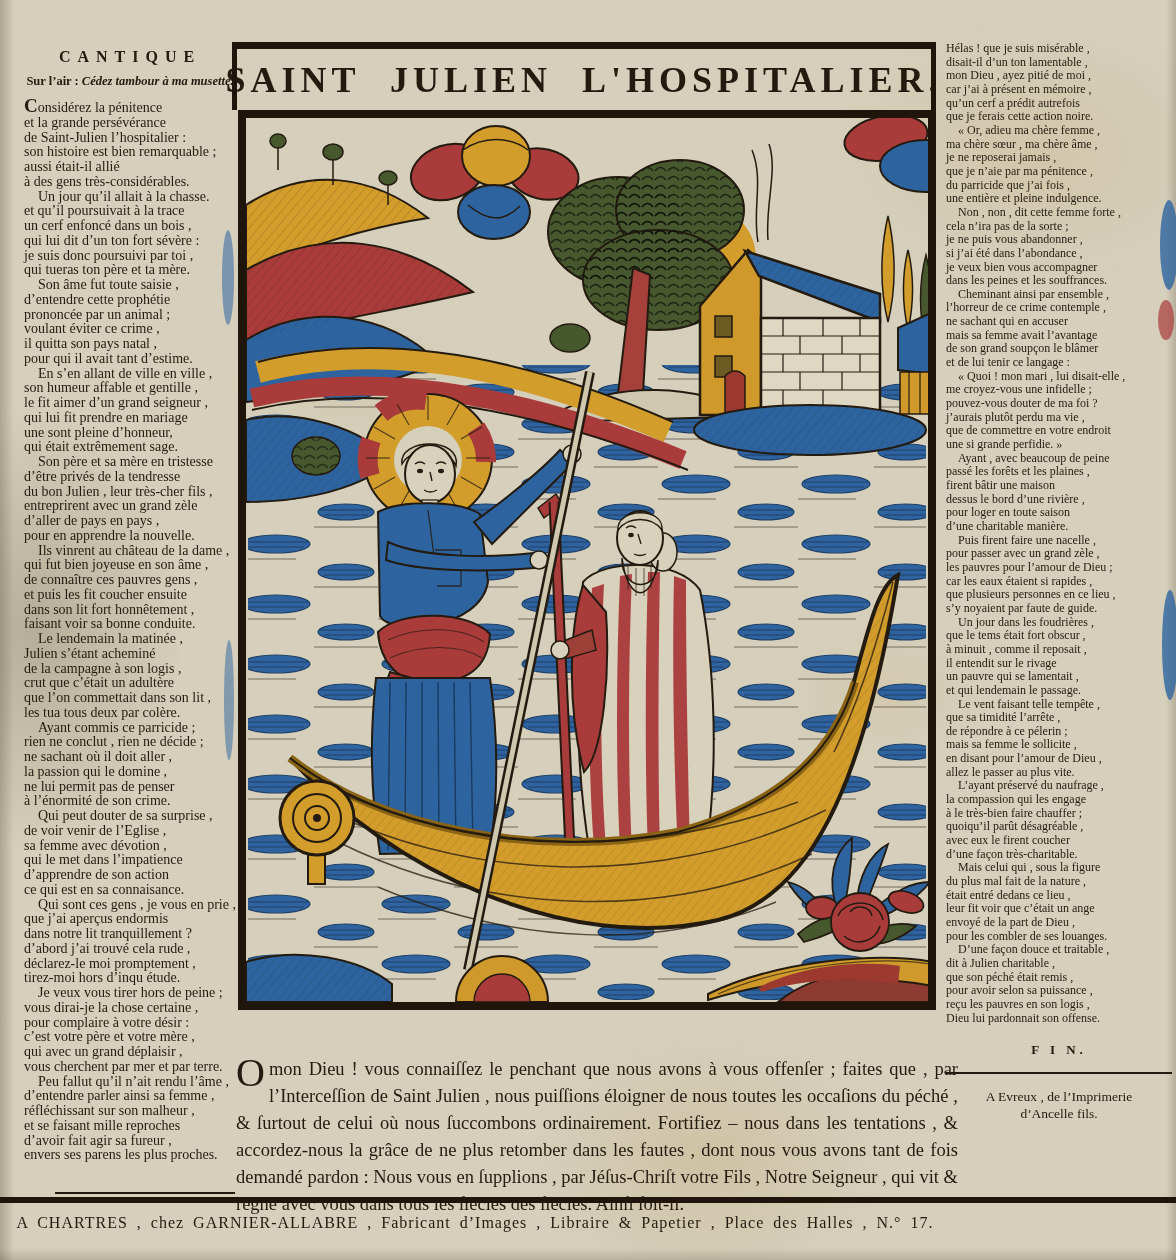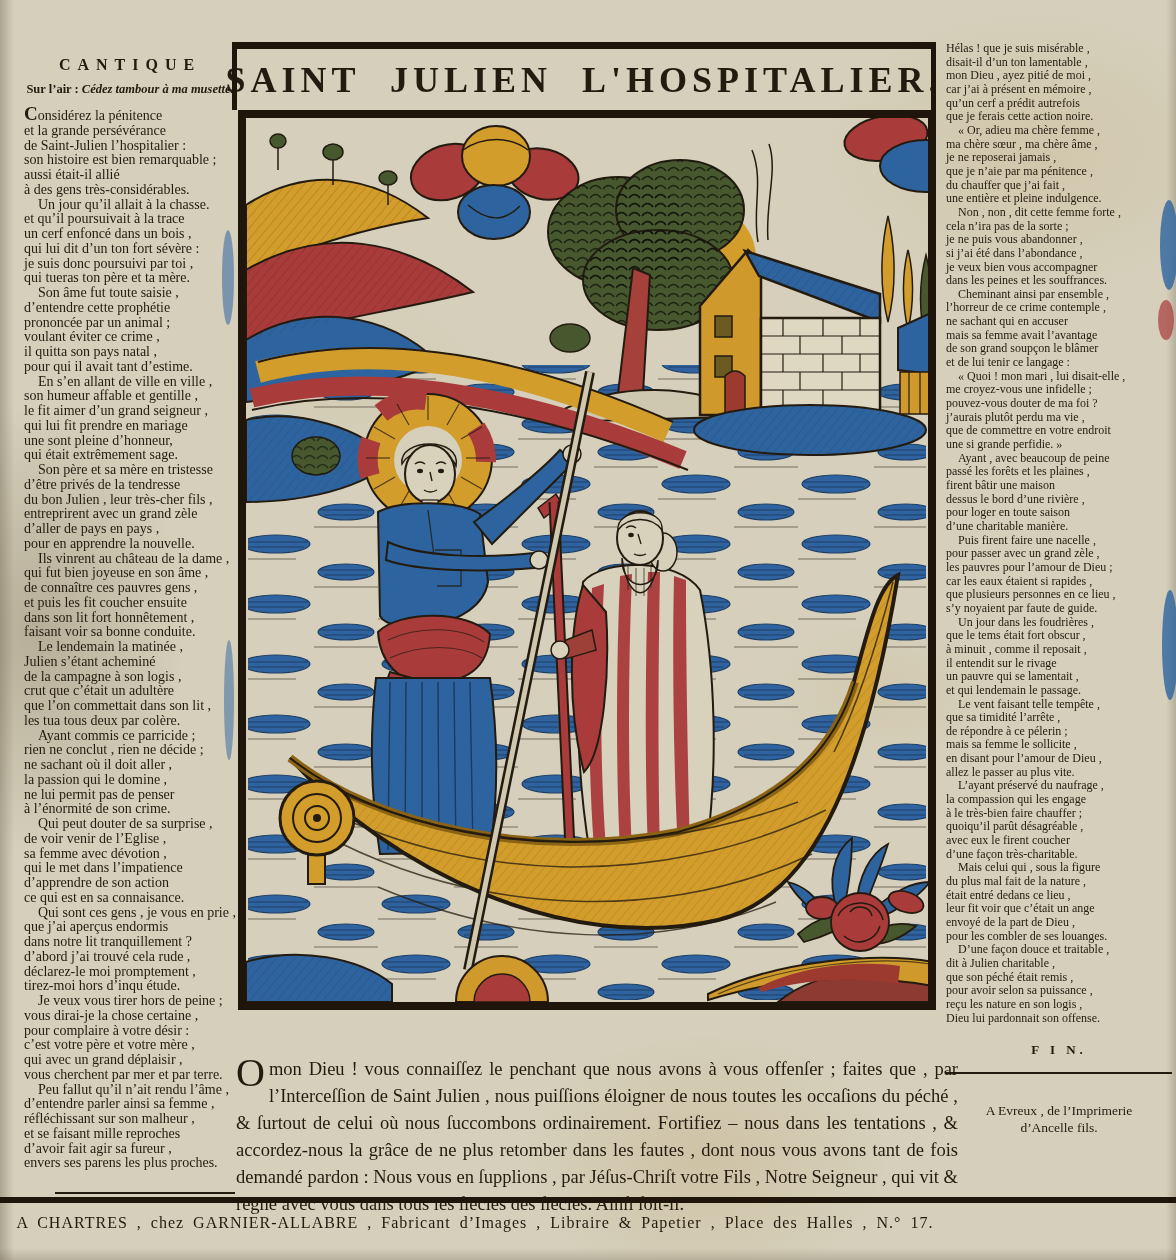--- a/index.html
+++ b/index.html
@@ -12,32 +12,32 @@
       radial-gradient(ellipse 180px 120px at 30% 30%, rgba(200,175,110,.12), transparent 70%),
       radial-gradient(ellipse 150px 100px at 75% 55%, rgba(195,165,100,.15), transparent 70%),
       linear-gradient(90deg, rgba(70,58,38,.28) 0, transparent 14px),
       linear-gradient(270deg, rgba(70,58,38,.22) 0, transparent 10px),
       linear-gradient(0deg, rgba(70,58,38,.20) 0, transparent 12px),
       #d5cfbb;
     font-family:"Liberation Serif","DejaVu Serif",serif;color:#241b10;
   }
   
   .col{position:absolute;white-space:nowrap;}
-  .left-col{left:24px;top:56px;width:212px;}
+  .left-col{left:24px;top:48px;width:212px;}
   .right-col{left:946px;top:42px;width:226px;}
   .cantique-head{font-size:16px;letter-spacing:7px;text-align:center;font-weight:bold;margin-bottom:8px;}
   .air{font-size:12.5px;text-align:center;line-height:15px;margin-bottom:10px;white-space:normal;}
   .air i{font-style:italic;font-weight:bold;}
   .air b{font-weight:bold;}
   .left-col .poem-lines{font-size:14px;line-height:14.75px;}
   .right-col .poem-lines{font-size:12px;line-height:13.66px;}
   .poem-line{white-space:pre;}
   .left-col .poem-lines .poem-line:first-child::first-letter{font-size:19px;font-weight:bold;}
   .fin{font-size:13px;letter-spacing:4px;text-align:center;margin-top:17px;font-weight:bold;}
-  .evreux{margin-top:14px;border-top:2.5px solid #241b10;padding-top:28px;text-align:center;font-size:13.5px;line-height:17px;white-space:normal;}
+  .evreux{margin-top:14px;border-top:2.5px solid #241b10;padding-top:14px;text-align:center;font-size:13.5px;line-height:17px;white-space:normal;}
   
   .title-block{
     position:absolute;left:232px;top:42px;width:704px;height:68px;
     border-top:7px solid #1f150b;box-sizing:border-box;
     display:flex;align-items:center;justify-content:center;
   }
   .title-block:before,.title-block:after{content:"";position:absolute;top:0;bottom:0;width:5px;background:#1f150b;}
   .title-block:before{left:0;} .title-block:after{right:0;}
   .main-title{font-size:36px;font-weight:bold;letter-spacing:5px;word-spacing:16px;white-space:nowrap;}
   
@@ -406,21 +406,21 @@
         <div class="poem-line">Hélas ! que je suis misérable ,</div>
         <div class="poem-line">disait-il d’un ton lamentable ,</div>
         <div class="poem-line">mon Dieu , ayez pitié de moi ,</div>
         <div class="poem-line">car j’ai à présent en mémoire ,</div>
         <div class="poem-line">qu’un cerf a prédit autrefois</div>
         <div class="poem-line">que je ferais cette action noire.</div>
         <div class="poem-line"> « Or, adieu ma chère femme ,</div>
         <div class="poem-line">ma chère sœur , ma chère âme ,</div>
         <div class="poem-line">je ne reposerai jamais ,</div>
         <div class="poem-line">que je n’aie par ma pénitence ,</div>
-        <div class="poem-line">du chauffer que j’ai fait ,</div>
+        <div class="poem-line">du parricide que j’ai fois ,</div>
         <div class="poem-line">une entière et pleine indulgence.</div>
         <div class="poem-line"> Non , non , dit cette femme forte ,</div>
         <div class="poem-line">cela n’ira pas de la sorte ;</div>
         <div class="poem-line">je ne puis vous abandonner ,</div>
         <div class="poem-line">si j’ai été dans l’abondance ,</div>
         <div class="poem-line">je veux bien vous accompagner</div>
         <div class="poem-line">dans les peines et les souffrances.</div>
         <div class="poem-line"> Cheminant ainsi par ensemble ,</div>
         <div class="poem-line">l’horreur de ce crime contemple ,</div>
         <div class="poem-line">ne sachant qui en accuser</div>
@@ -466,21 +466,21 @@
         <div class="poem-line"> Mais celui qui , sous la figure</div>
         <div class="poem-line">du plus mal fait de la nature ,</div>
         <div class="poem-line">était entré dedans ce lieu ,</div>
         <div class="poem-line">leur fit voir que c’était un ange</div>
         <div class="poem-line">envoyé de la part de Dieu ,</div>
         <div class="poem-line">pour les combler de ses louanges.</div>
         <div class="poem-line"> D’une façon douce et traitable ,</div>
         <div class="poem-line">dit à Julien charitable ,</div>
         <div class="poem-line">que son péché était remis ,</div>
         <div class="poem-line">pour avoir selon sa puissance ,</div>
-        <div class="poem-line">reçu les nature en son logis ,</div>
+        <div class="poem-line">reçu les pauvres en son logis ,</div>
         <div class="poem-line">Dieu lui pardonnait son offense.</div>
       </div>
     <div class="fin">F I N.</div>
     <div class="evreux">
       <div>A Evreux , de l’Imprimerie</div>
       <div>d’Ancelle fils.</div>
     </div>
   </div>
 
   <div class="footer-rule-thin"></div>

